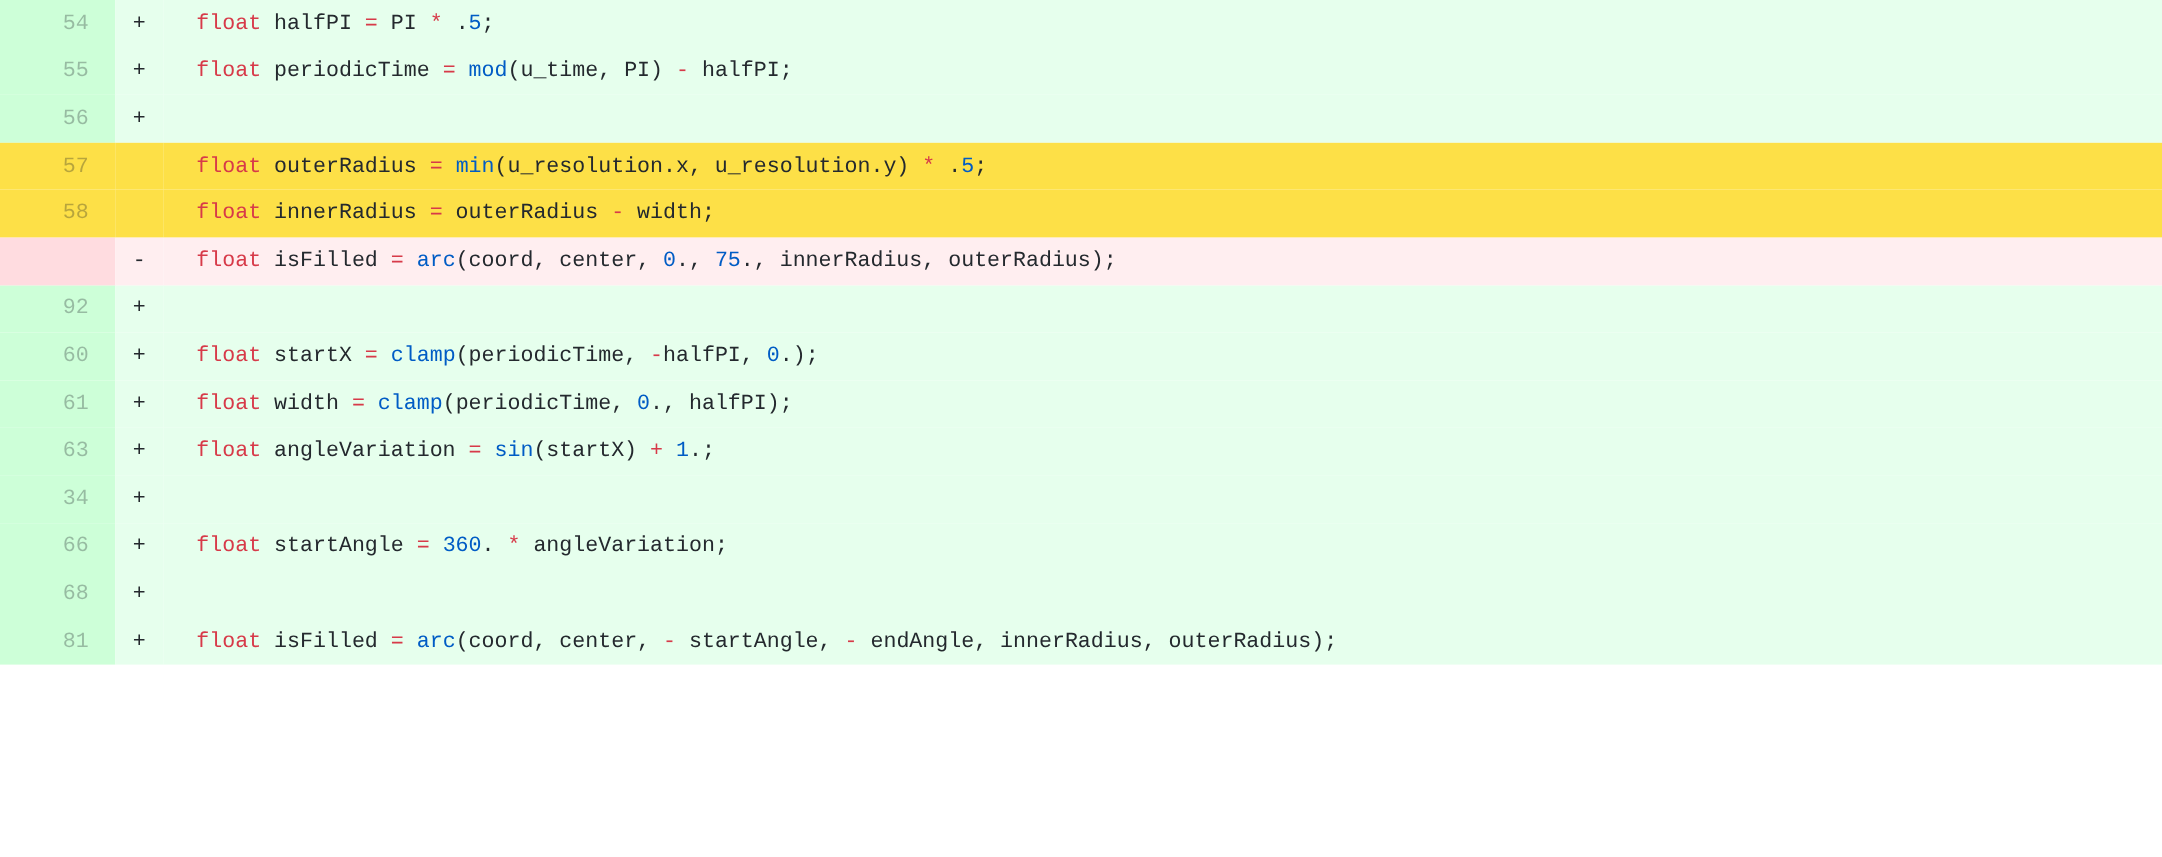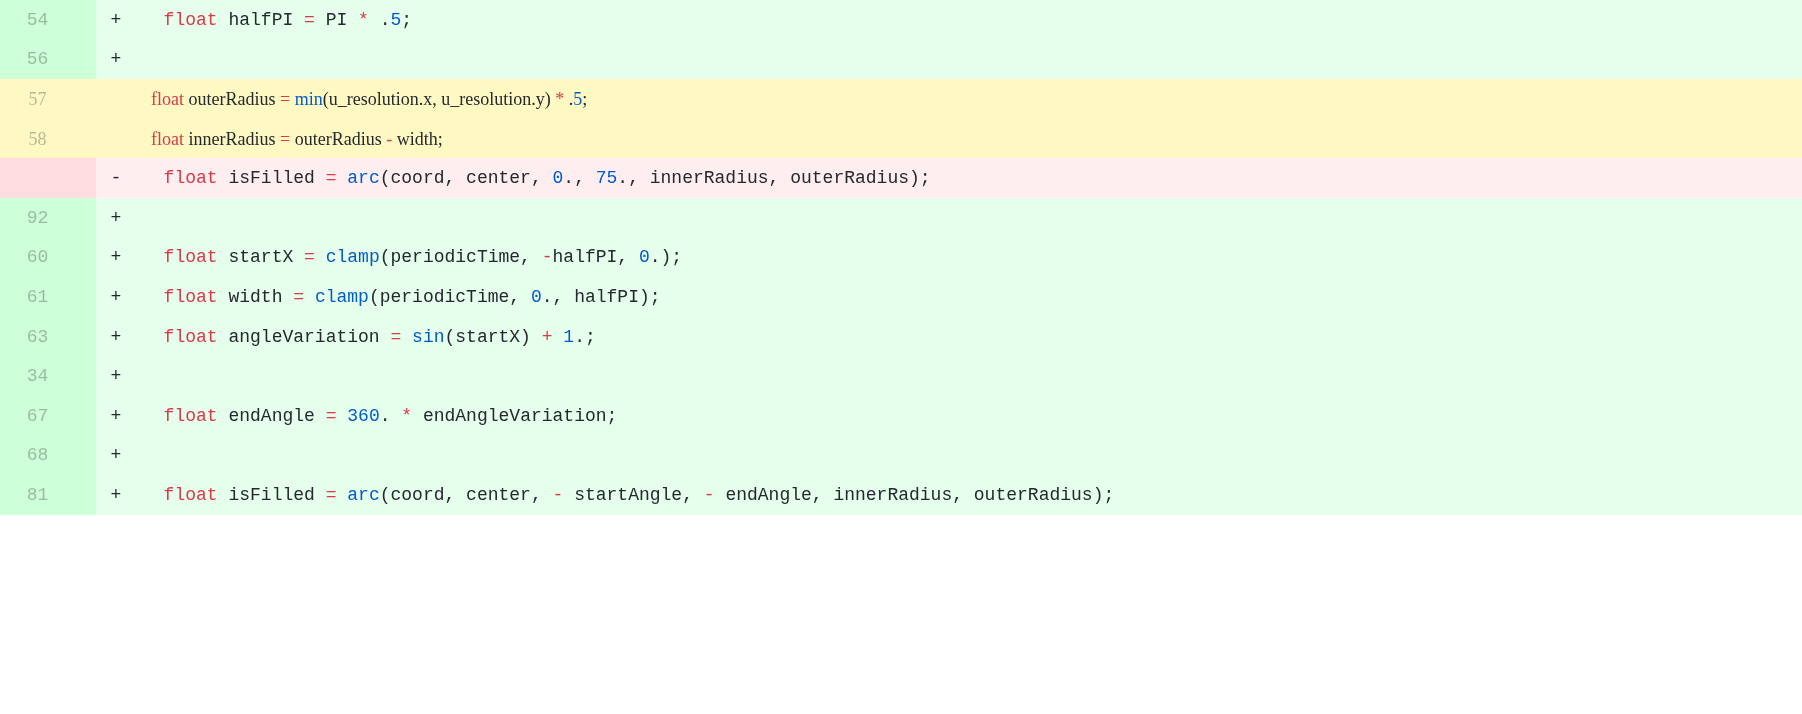--- a/index.html
+++ b/index.html
@@ -13,21 +13,21 @@
   .diff-table {
     width: 100%;
     border-collapse: collapse;
   }
   .diff-row {
     height: 39.6px;
   }
   .lineno-cell {
     width: 96px;
     min-width: 96px;
-    text-align: center;
+    text-align: right;
     vertical-align: middle;
     padding-right: 22px;
     color: rgba(27,31,35,0.3);
     user-select: none;
     font-variant-numeric: tabular-nums;
     box-sizing: border-box;
   }
   .marker-cell {
     width: 40px;
     min-width: 40px;
@@ -39,35 +39,40 @@
   }
   .code-cell {
     vertical-align: middle;
     padding-left: 6px;
     white-space: pre;
   }
   .bg-add         { background: #e6ffed; }
   .bg-add-gutter  { background: #cdffd8; }
   .bg-del         { background: #ffeef0; }
   .bg-del-gutter  { background: #ffdce0; }
-  .bg-ctx         { background: #fef9c3; font-family: Liberation Serif, serif; }
+  .bg-ctx         { background: #fde047; }
 
   .tok-red    { color: #d73a49; text-align: center; }
   .tok-blue   { color: #005cc5; }
   .tok-plain  { color: #24292e; }
 </style>
 </head>
 <body>
 
 <table class="diff-table">
   <tbody id="diff-body">
       <tr class="diff-row">
         <td class="lineno-cell bg-add-gutter">54</td>
         <td class="marker-cell bg-add">+</td>
         <td class="code-cell bg-add"><span class="tok-plain">  </span><span class="tok-red">float</span><span class="tok-plain"> halfPI </span><span class="tok-red">=</span><span class="tok-plain"> PI </span><span class="tok-red">*</span><span class="tok-plain"> .</span><span class="tok-blue">5</span><span class="tok-plain">;</span></td>
+      </tr>
+      <tr class="diff-row">
+        <td class="lineno-cell bg-add-gutter">55</td>
+        <td class="marker-cell bg-add">+</td>
+        <td class="code-cell bg-add"><span class="tok-plain">  </span><span class="tok-red">float</span><span class="tok-plain"> periodicTime </span><span class="tok-red">=</span><span class="tok-plain"> </span><span class="tok-blue">mod</span><span class="tok-plain">(u_time, PI) </span><span class="tok-red">-</span><span class="tok-plain"> halfPI;</span></td>
       </tr>
       <tr class="diff-row">
         <td class="lineno-cell bg-add-gutter">56</td>
         <td class="marker-cell bg-add">+</td>
         <td class="code-cell bg-add"></td>
       </tr>
       <tr class="diff-row">
         <td class="lineno-cell bg-ctx">57</td>
         <td class="marker-cell bg-ctx"></td>
         <td class="code-cell bg-ctx"><span class="tok-plain">  </span><span class="tok-red">float</span><span class="tok-plain"> outerRadius </span><span class="tok-red">=</span><span class="tok-plain"> </span><span class="tok-blue">min</span><span class="tok-plain">(u_resolution.x, u_resolution.y) </span><span class="tok-red">*</span><span class="tok-plain"> .</span><span class="tok-blue">5</span><span class="tok-plain">;</span></td>
@@ -101,23 +106,23 @@
         <td class="lineno-cell bg-add-gutter">63</td>
         <td class="marker-cell bg-add">+</td>
         <td class="code-cell bg-add"><span class="tok-plain">  </span><span class="tok-red">float</span><span class="tok-plain"> angleVariation </span><span class="tok-red">=</span><span class="tok-plain"> </span><span class="tok-blue">sin</span><span class="tok-plain">(startX) </span><span class="tok-red">+</span><span class="tok-plain"> </span><span class="tok-blue">1</span><span class="tok-plain">.;</span></td>
       </tr>
       <tr class="diff-row">
         <td class="lineno-cell bg-add-gutter">34</td>
         <td class="marker-cell bg-add">+</td>
         <td class="code-cell bg-add"></td>
       </tr>
       <tr class="diff-row">
-        <td class="lineno-cell bg-add-gutter">67</td>
+        <td class="lineno-cell bg-add-gutter">66</td>
         <td class="marker-cell bg-add">+</td>
-        <td class="code-cell bg-add"><span class="tok-plain">  </span><span class="tok-red">float</span><span class="tok-plain"> endAngle </span><span class="tok-red">=</span><span class="tok-plain"> </span><span class="tok-blue">360</span><span class="tok-plain">. </span><span class="tok-red">*</span><span class="tok-plain"> endAngleVariation;</span></td>
+        <td class="code-cell bg-add"><span class="tok-plain">  </span><span class="tok-red">float</span><span class="tok-plain"> startAngle </span><span class="tok-red">=</span><span class="tok-plain"> </span><span class="tok-blue">360</span><span class="tok-plain">. </span><span class="tok-red">*</span><span class="tok-plain"> angleVariation;</span></td>
       </tr>
       <tr class="diff-row">
         <td class="lineno-cell bg-add-gutter">68</td>
         <td class="marker-cell bg-add">+</td>
         <td class="code-cell bg-add"></td>
       </tr>
       <tr class="diff-row">
         <td class="lineno-cell bg-add-gutter">81</td>
         <td class="marker-cell bg-add">+</td>
         <td class="code-cell bg-add"><span class="tok-plain">  </span><span class="tok-red">float</span><span class="tok-plain"> isFilled </span><span class="tok-red">=</span><span class="tok-plain"> </span><span class="tok-blue">arc</span><span class="tok-plain">(coord, center, </span><span class="tok-red">-</span><span class="tok-plain"> startAngle, </span><span class="tok-red">-</span><span class="tok-plain"> endAngle, innerRadius, outerRadius);</span></td>

